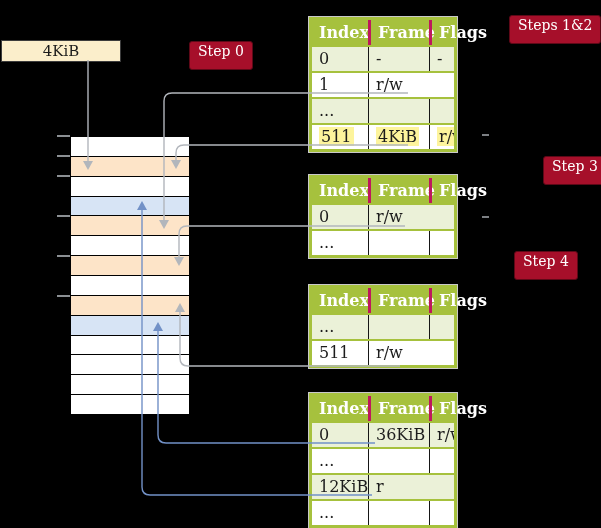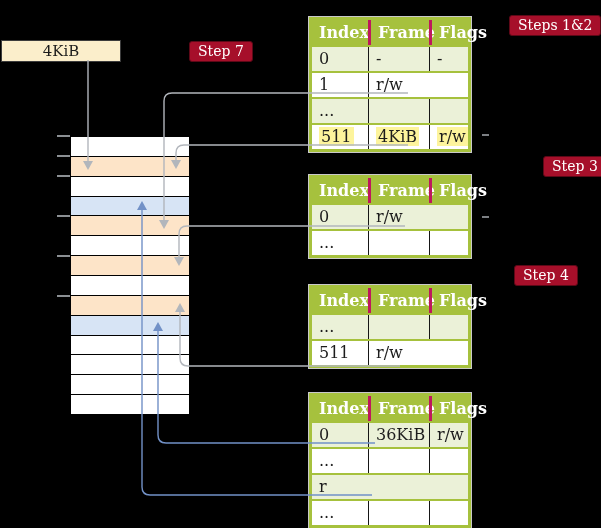--- a/index.html
+++ b/index.html
@@ -17,38 +17,38 @@
     border:1px solid #3c3c3c;
     color:#1b1b1b;font-size:15px;line-height:20px;text-align:center;
   }
 
   
   .badge{
     background:var(--badge-bg,#a60f2a);
     border:1px solid var(--badge-border,#6d0a1d);
     border-radius:3px;
     color:#fff;font-size:14px;line-height:16px;
-    padding:1px 8px 2px 8px;white-space:nowrap;
+    padding:1px 8px 10px 8px;white-space:nowrap;
   }
 
   
   .memory{
     left:70px;top:136px;width:120px;height:279px;
     border:1px solid #000;box-sizing:border-box;
     display:flex;flex-direction:column;background:#fff;
   }
   .mem-row{flex:1;border-bottom:1px solid #000;background:#fff;}
   .mem-row:last-child{border-bottom:none;}
   .mem-row[data-type="peach"]{background:var(--peach-row,#fde4c8);}
   .mem-row[data-type="blue"]{background:var(--blue-row,#d7e4f5);}
   .tick{width:13px;height:2px;background:#8b8f93;left:57px;}
 
   
   .ptable{
-    left:309px;width:162px;box-sizing:border-box;
+    left:309px;width:148px;box-sizing:border-box;
     border:3px solid var(--table-header-bg,#a6c13d);
     box-shadow:0 0 0 1px #c9c9c9;
     background:#ffffff;
   }
   .thead{
     display:grid;grid-template-columns:56px 61px 1fr;
     background:var(--table-header-bg,#a6c13d);
     height:25px;
   }
   .thead .th{
@@ -75,24 +75,24 @@
   .gline{stroke:var(--gray-arrow,#b0b5bb);stroke-width:1.4;fill:none;}
   .bline{stroke:var(--blue-arrow,#7291c7);stroke-width:1.4;fill:none;}
   .ghead{fill:var(--gray-arrow,#b0b5bb);stroke:none;}
   .bhead{fill:var(--blue-arrow,#7291c7);stroke:none;}
 </style>
 </head>
 <body style="--background: #000000; --badge-bg: #a60f2a; --badge-border: #5e0817; --table-header-bg: #a6c13d; --table-row-alt-bg: #ebf1d8; --highlight-bg: #fdf49c; --peach-row: #fde4c8; --blue-row: #d7e4f5; --box-bg: #fbeecb; --gray-arrow: #b2b6bc; --blue-arrow: #7291c7;">
 
 <div class="abs frame-box">4KiB</div>
 
-<div class="abs badge" style="left:189px;top:41px;">Step 7</div>
+<div class="abs badge" style="left:189px;top:41px;">Step 0</div>
 <div class="abs badge" style="left:509px;top:15px;">Steps 1&amp;2</div>
 <div class="abs badge" style="left:543px;top:156px;text-align:center;">Step 3</div>
-<div class="abs badge" style="left:514px;top:265px;">Step 4</div>
+<div class="abs badge" style="left:514px;top:251px;">Step 4</div>
 
 <div class="abs tick" style="top:135px;"></div>
 <div class="abs tick" style="top:155px;"></div>
 <div class="abs tick" style="top:175px;"></div>
 <div class="abs tick" style="top:215px;"></div>
 <div class="abs tick" style="top:255px;"></div>
 <div class="abs tick" style="top:295px;"></div>
 
 <div class="abs memory">
   <div class="mem-row" data-type="white"></div>
@@ -182,20 +182,21 @@
     <div class="td">0</div>
     <div class="td">36KiB</div>
     <div class="td">r/w</div>
   </div>
   <div class="trow">
     <div class="td">...</div>
     <div class="td"></div>
     <div class="td"></div>
   </div>
   <div class="trow">
+    <div class="td">12KiB</div>
     <div class="td">r</div>
   </div>
   <div class="trow">
     <div class="td">...</div>
     <div class="td"></div>
     <div class="td"></div>
   </div>
 </div>
 
 <svg class="abs wires" width="601" height="528" viewBox="0 0 601 528">

